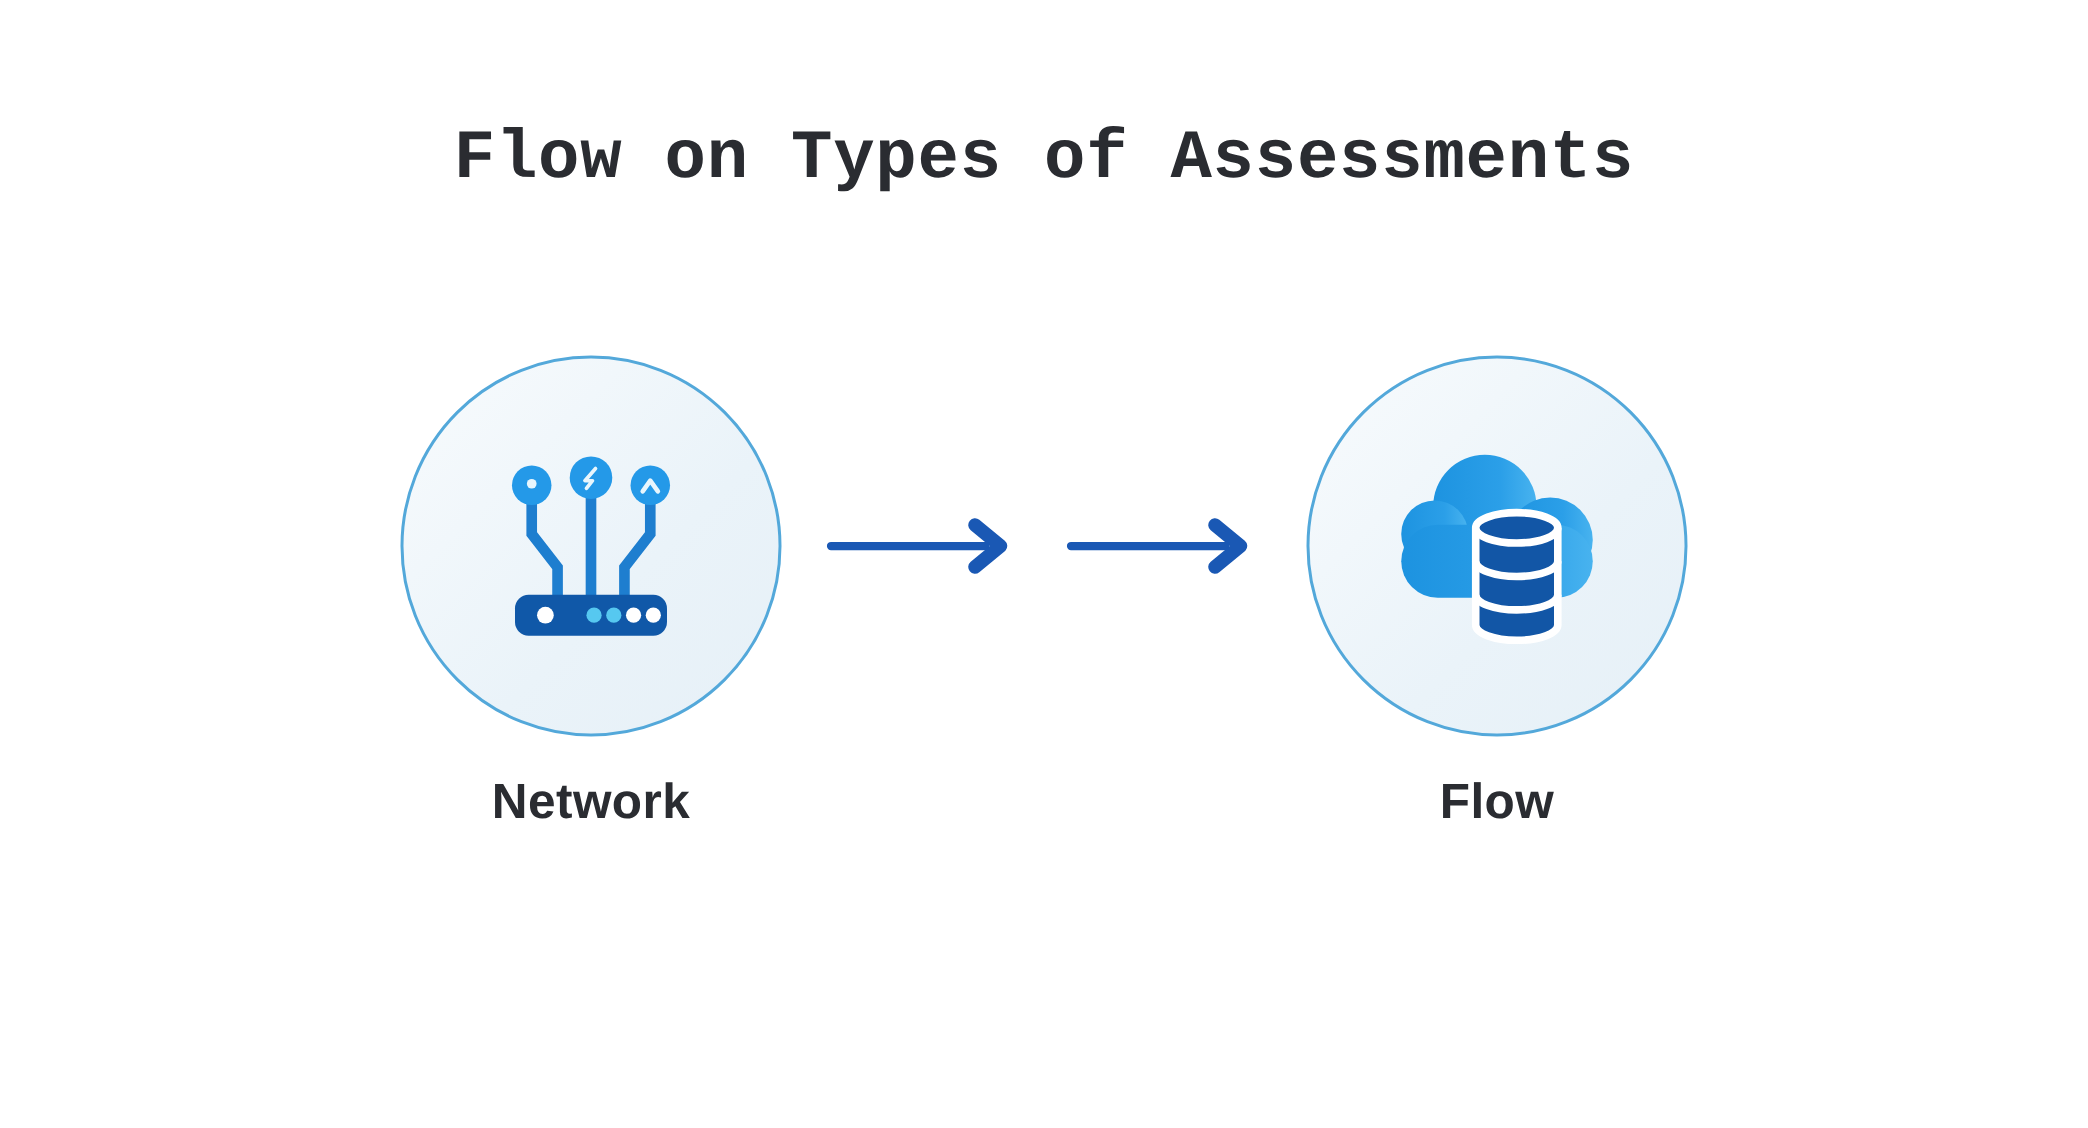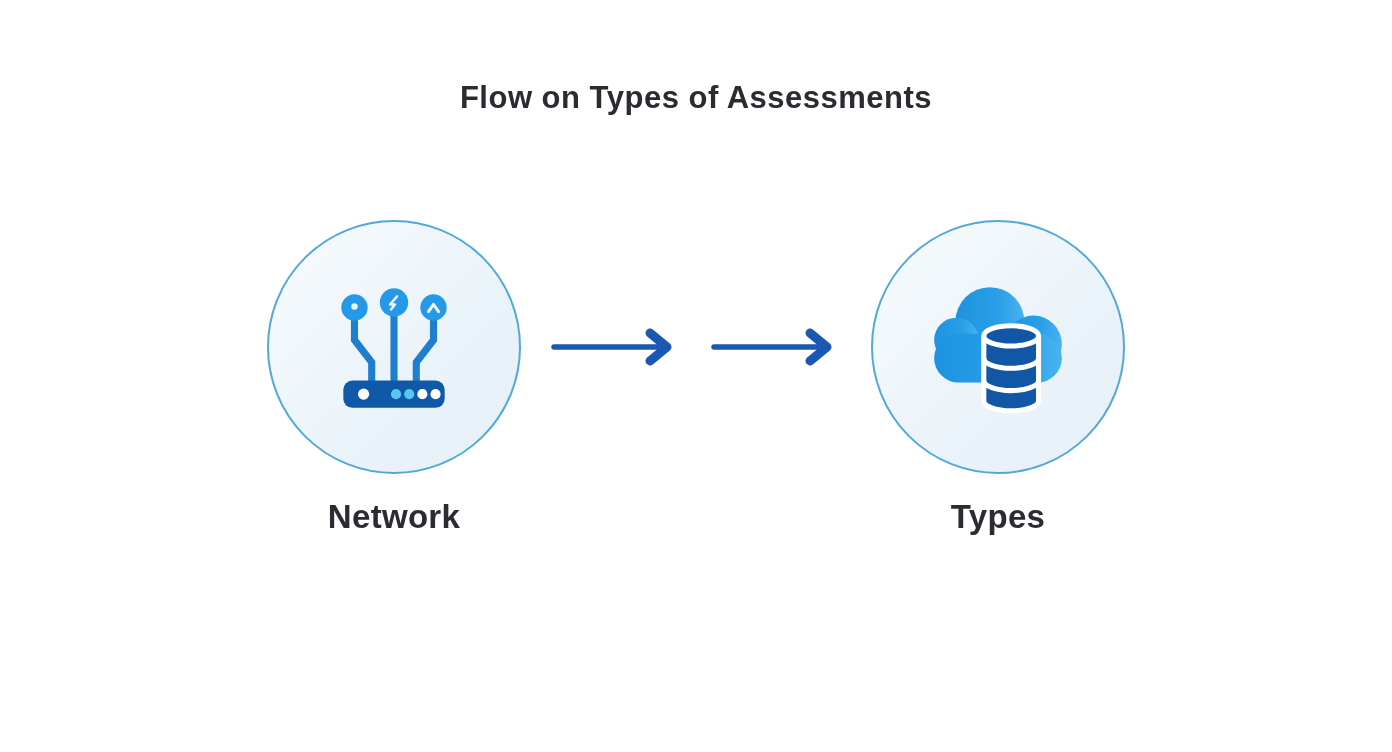--- a/index.html
+++ b/index.html
@@ -13,25 +13,26 @@
   }
   .page {
     width: 1392px;
     height: 752px;
     position: relative;
     background: #ffffff;
   }
   .title {
     padding-top: 80px;
     text-align: center;
-    font-size: 31px;
+    font-size: 46px;
     font-weight: 700;
     color: #2a2c31;
     letter-spacing: 0.5px;
     line-height: 1.15;
+    font-family: Liberation Mono, monospace;
   }
   .flow-row {
     margin-top: 104px;
     display: flex;
     justify-content: center;
     align-items: flex-start;
     gap: 30px;
   }
   .node {
     display: flex;
@@ -143,17 +144,17 @@
 
             <g>
               <path d="M61,66 v64 a27,10 0 0 0 54,0 v-64" fill="#1256a6" stroke="#ffffff" stroke-width="5"></path>
               <path d="M61,88 a27,10 0 0 0 54,0" fill="none" stroke="#ffffff" stroke-width="5"></path>
               <path d="M61,110 a27,10 0 0 0 54,0" fill="none" stroke="#ffffff" stroke-width="5"></path>
               <ellipse cx="88" cy="66" rx="27" ry="10" fill="#1256a6" stroke="#ffffff" stroke-width="5"></ellipse>
             </g>
           </svg>
         </span>
       </div>
-      <div class="node-label">Types</div>
+      <div class="node-label">Flow</div>
     </div>
 
   </div>
 </div>
 
 </body></html>

